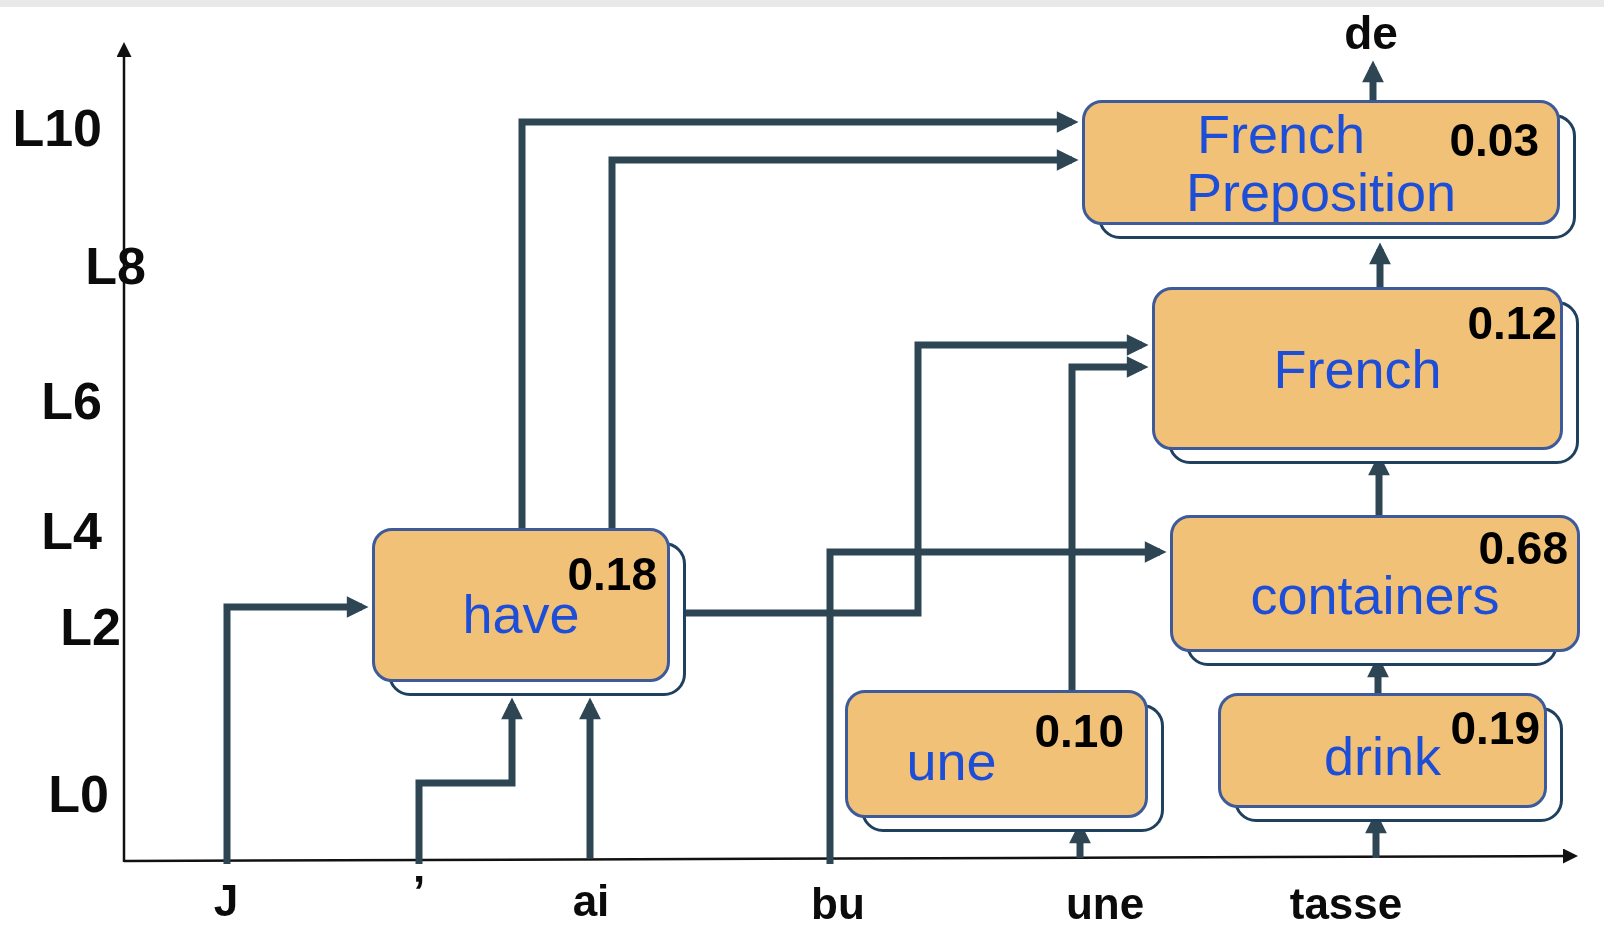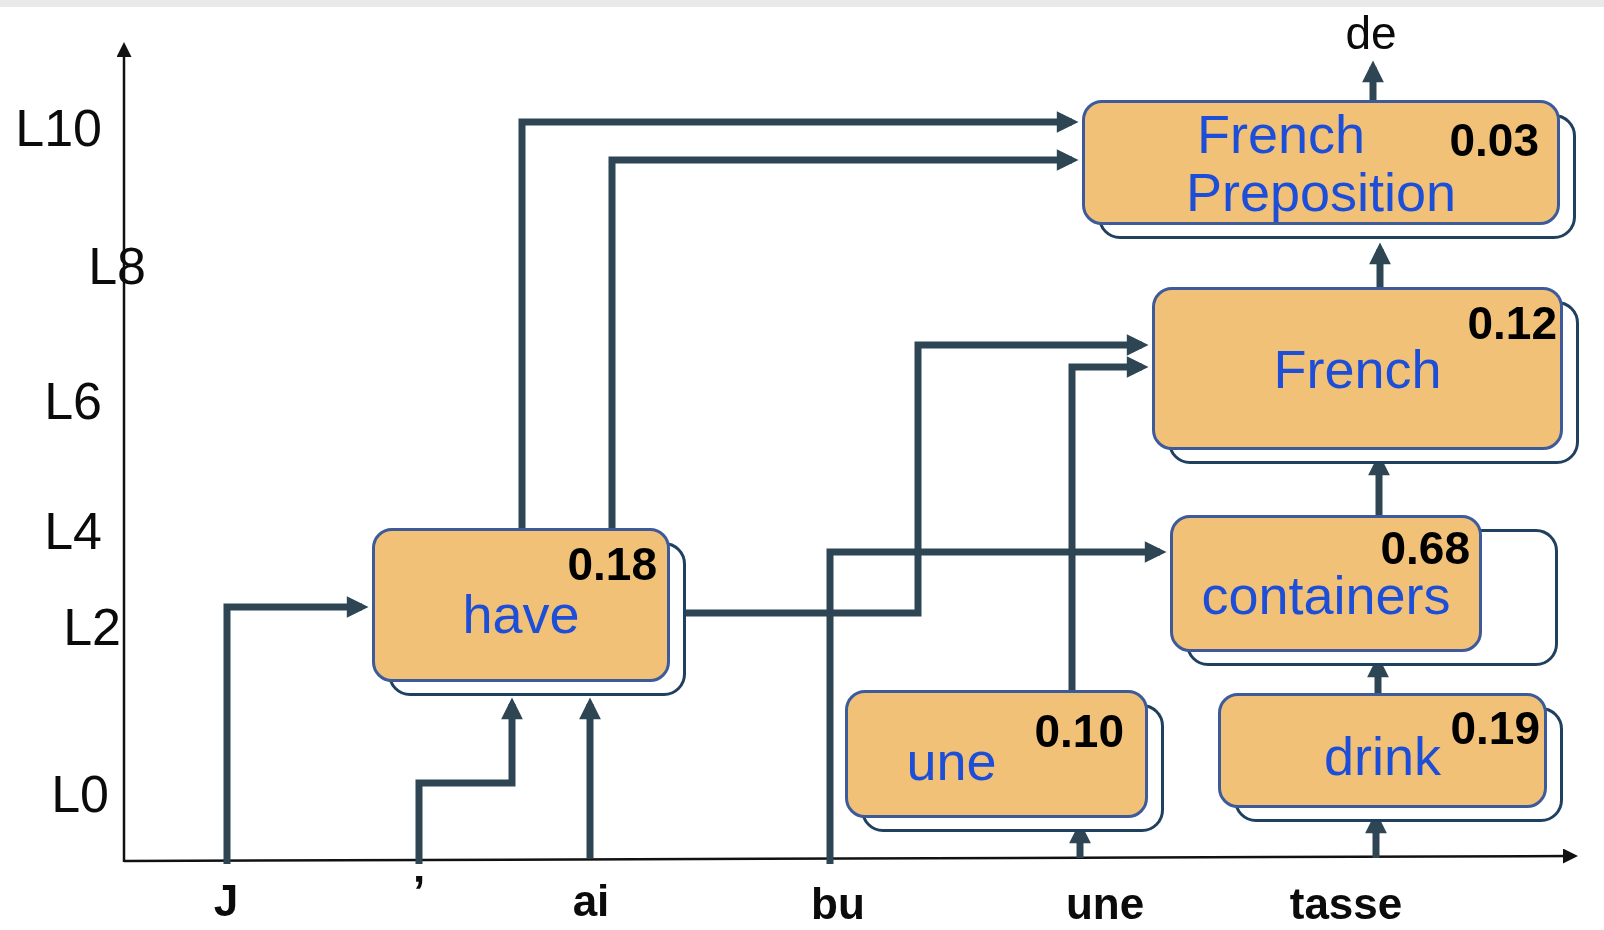--- a/index.html
+++ b/index.html
@@ -10,23 +10,23 @@
 
   
   .shadow{position:absolute;background:#ffffff;border:3px solid #20405f;border-radius:22px;box-sizing:border-box;}
   .node{position:absolute;background:#F2C178;border:3px solid #3D5A9B;border-radius:20px;box-sizing:border-box;
         display:flex;align-items:center;justify-content:center;}
   .node .word{font-size:54px;line-height:60px;color:#1d4ed8;text-align:center;}
   .node .word .ln{display:block;}
   .node .score{position:absolute;font-size:46px;font-weight:700;color:#000;line-height:1;}
 
   
-  .ylab{position:absolute;left:0;width:102px;text-align:right;font-size:52px;font-weight:400;line-height:54px;}
+  .ylab{position:absolute;left:0;width:102px;text-align:right;font-size:52px;font-weight:700;line-height:54px;}
   .xlab{position:absolute;transform:translateX(-50%);font-size:44px;font-weight:700;line-height:48px;text-align:center;}
-  .outtok{position:absolute;transform:translateX(-50%);font-size:46px;font-weight:400;}
+  .outtok{position:absolute;transform:translateX(-50%);font-size:46px;font-weight:700;}
 </style>
 </head>
 <body>
 
 <div class="canvas">
   <div class="topstrip"></div>
 
   <svg class="edges" viewBox="0 0 1604 930">
     <defs>
       <marker id="ah" viewBox="0 0 10 10" refX="7" refY="5" markerWidth="3.8" markerHeight="3.1" orient="auto-start-reverse">
@@ -58,35 +58,35 @@
   </svg>
 
   <div class="shadow" style="left:388px;top:542px;width:298px;height:154px;"></div>
   <div class="shadow" style="left:861px;top:704px;width:303px;height:128px;"></div>
   <div class="shadow" style="left:1234px;top:707px;width:329px;height:115px;"></div>
   <div class="shadow" style="left:1186px;top:529px;width:372px;height:137px;"></div>
   <div class="shadow" style="left:1168px;top:301px;width:411px;height:163px;"></div>
   <div class="shadow" style="left:1098px;top:114px;width:478px;height:125px;"></div>
 
   <div class="node" style="left:372px;top:528px;width:298px;height:154px;">
-    <span class="score" style="top:10px;right:10px;">0.18</span>
+    <span class="score" style="top:20px;right:10px;">0.18</span>
     <div class="word" style="padding-top:18px;">have</div>
   </div>
 
   <div class="node" style="left:845px;top:690px;width:303px;height:128px;">
     <span class="score" style="top:15px;right:21px;">0.10</span>
     <div class="word" style="padding-right:90px;padding-top:14px;">une</div>
   </div>
 
   <div class="node" style="left:1218px;top:693px;width:329px;height:115px;">
     <span class="score" style="top:9px;right:4px;">0.19</span>
     <div class="word" style="padding-top:10px;">drink</div>
   </div>
 
-  <div class="node" style="left:1170px;top:515px;width:312px;height:137px;">
+  <div class="node" style="left:1170px;top:515px;width:410px;height:137px;">
     <span class="score" style="top:7px;right:9px;">0.68</span>
     <div class="word" style="padding-top:22px;">containers</div>
   </div>
 
   <div class="node" style="left:1152px;top:287px;width:411px;height:163px;">
     <span class="score" style="top:10px;right:3px;">0.12</span>
     <div class="word">
       <span class="ln">French</span>
     </div>
   </div>

